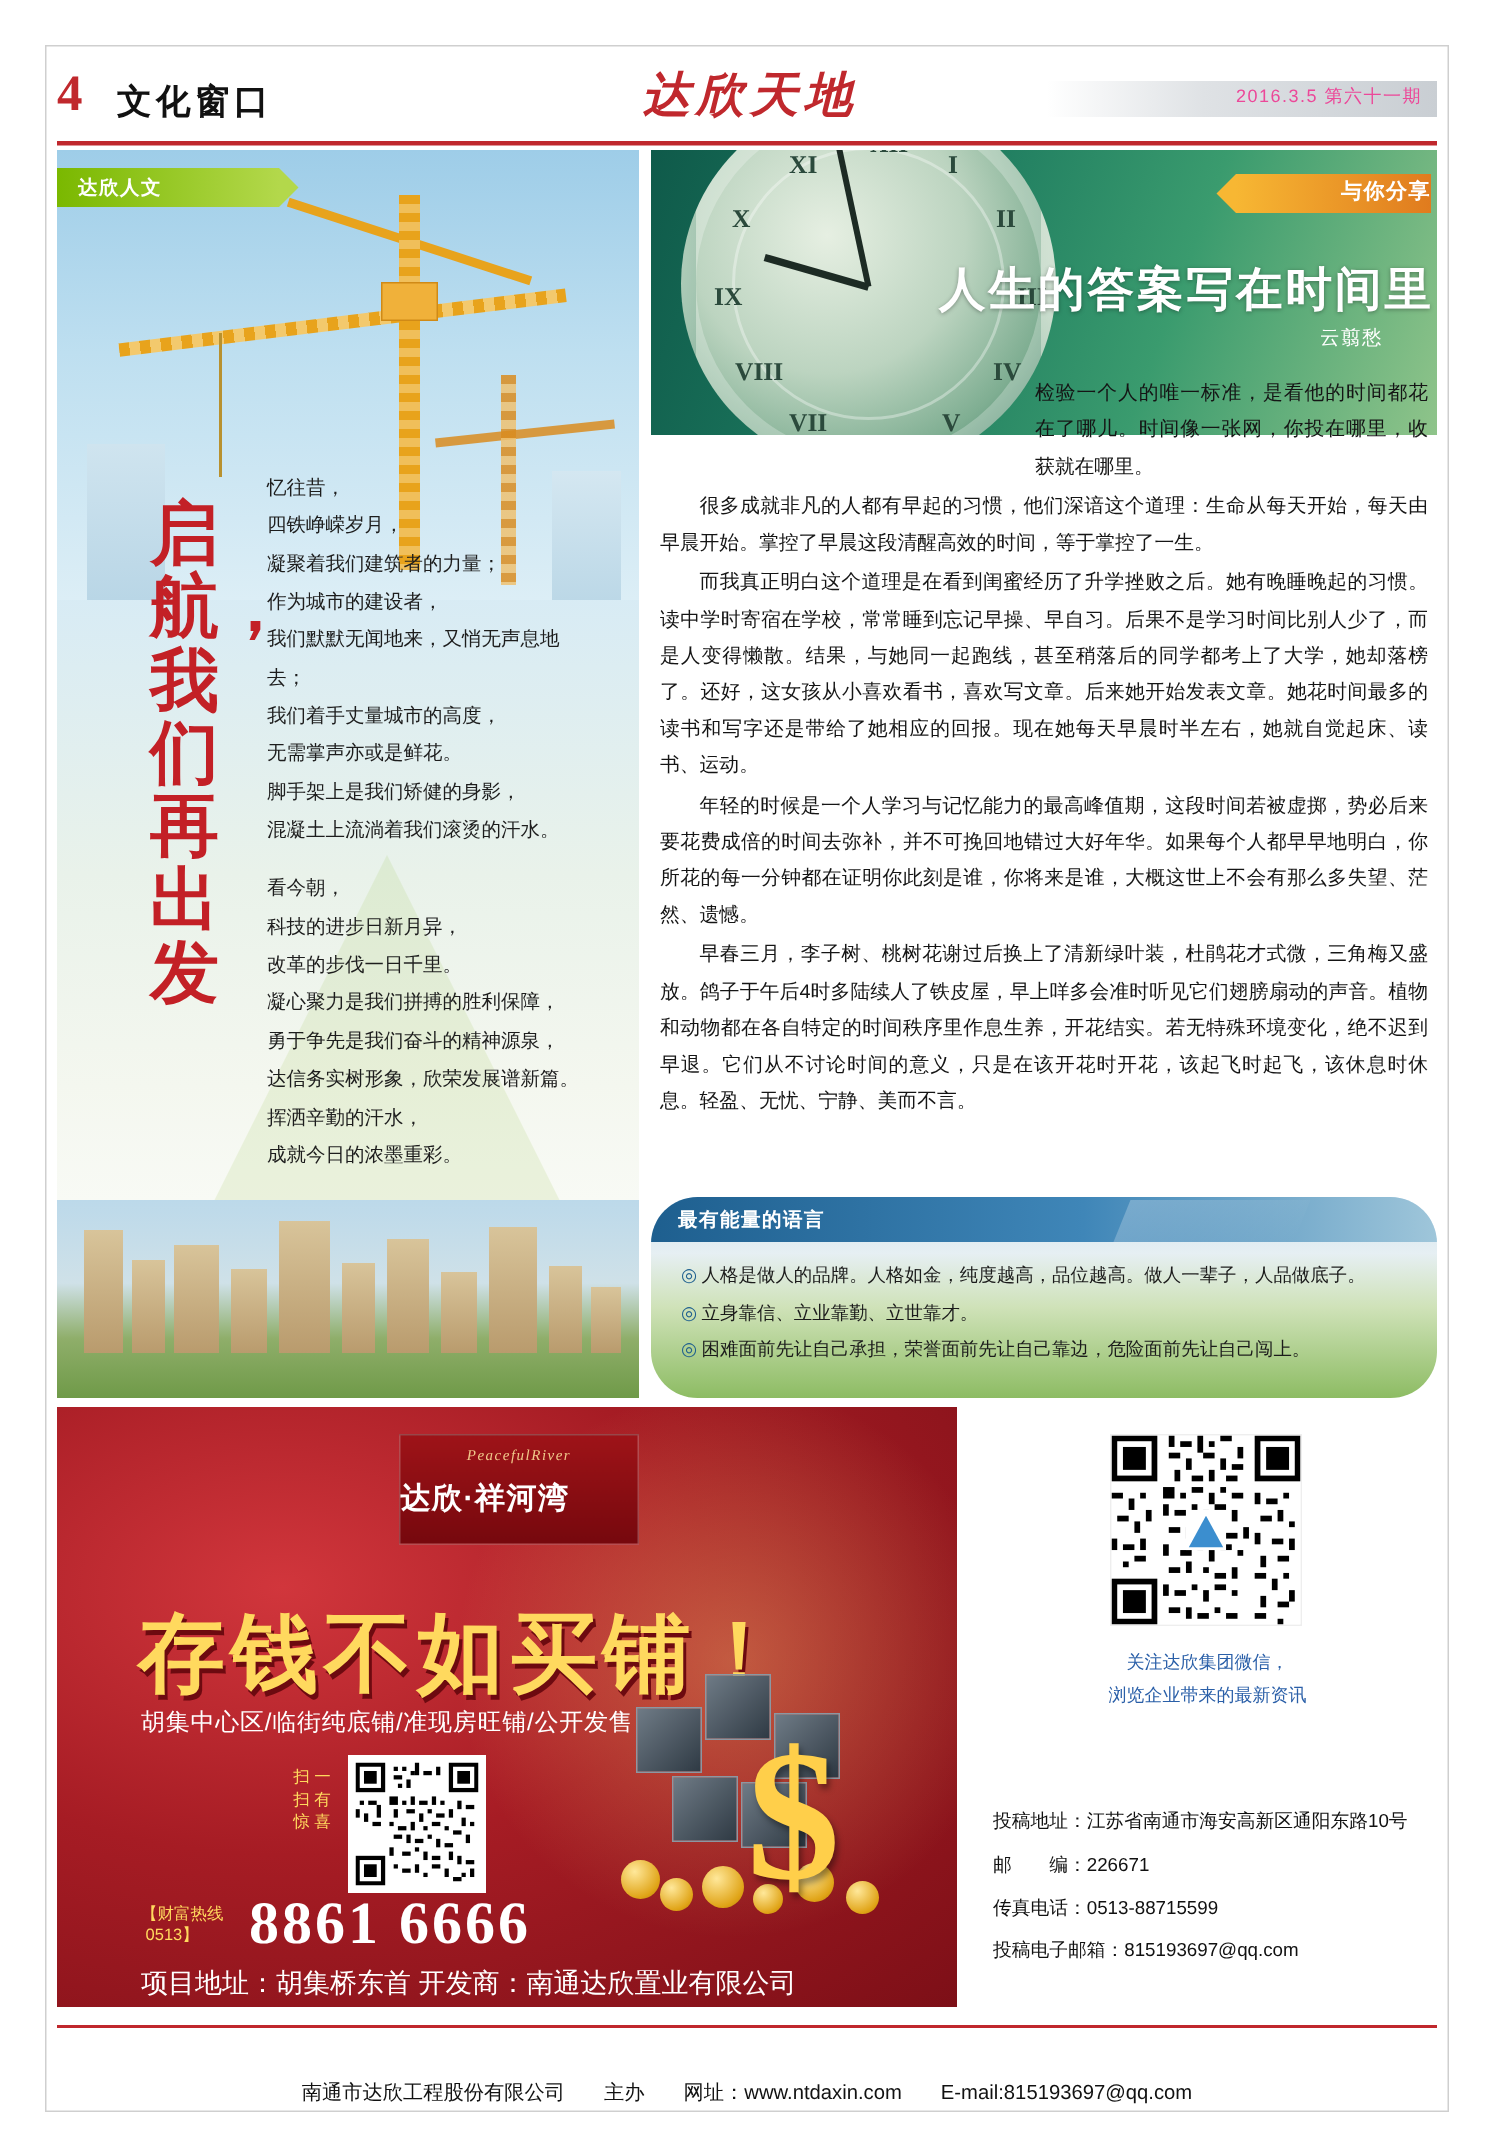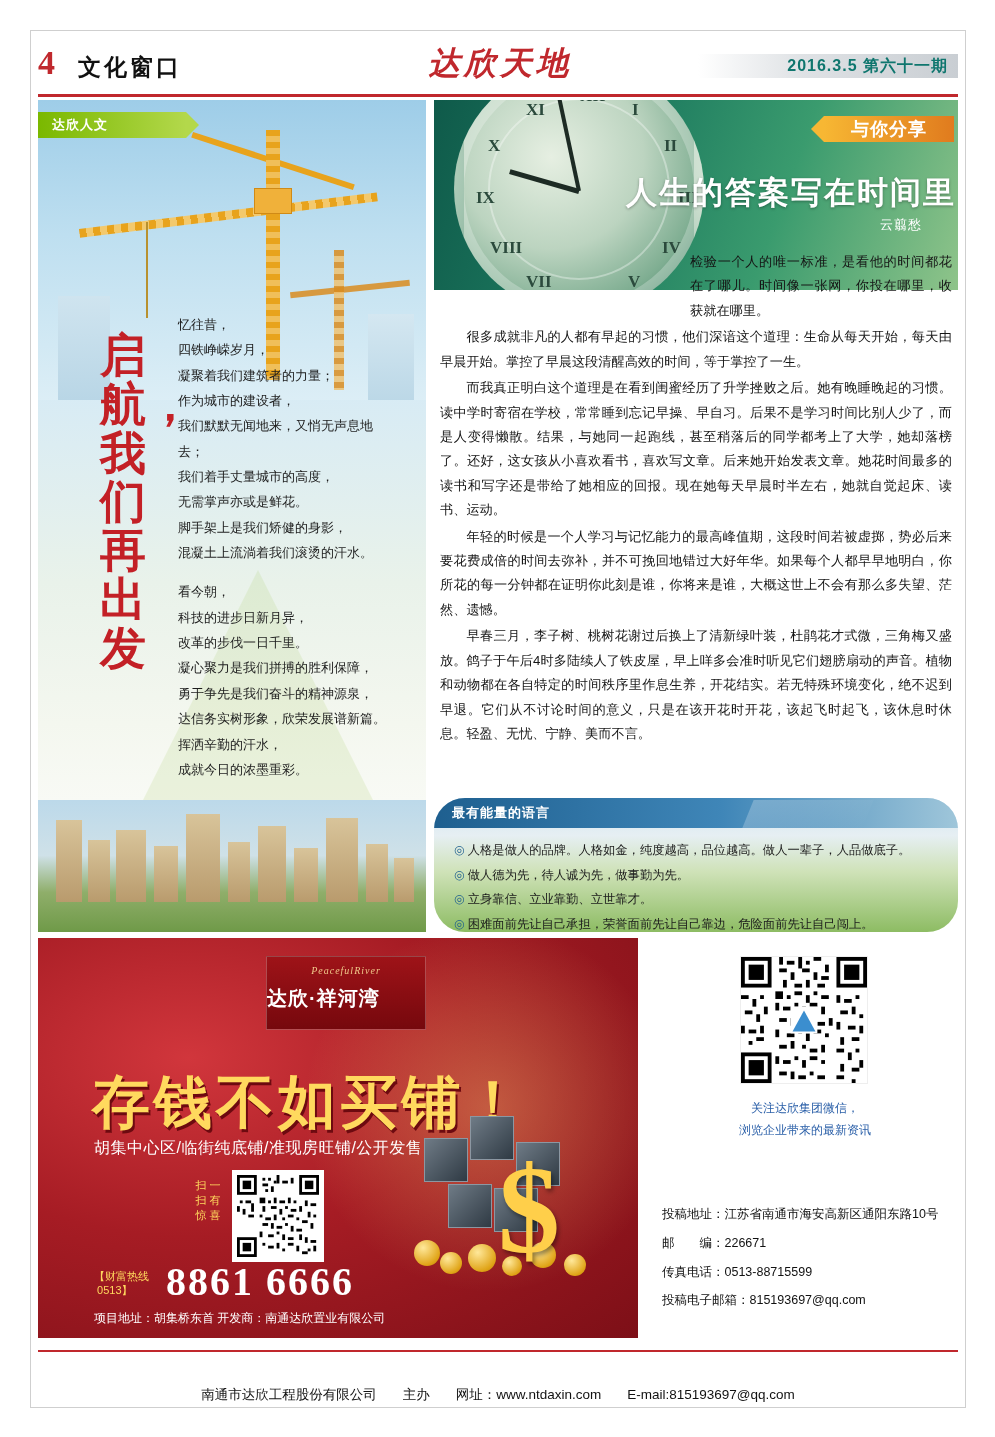--- a/index.html
+++ b/index.html
@@ -40,21 +40,21 @@
     letter-spacing: 4px;
     font-style: italic;
   }
   .issue-bar {
     position: absolute; right: 0; top: 4px;
     width: 260px; height: 24px;
     background: linear-gradient(to right, #ffffff, #dfe2e5 40%, #c9ced3);
   }
   .issue-text {
     position: absolute; right: 10px; top: 6px;
-    font-size: 16px; color: #0f766e; letter-spacing: 1px; font-weight: bold;
+    font-size: 12px; color: #ec4899; letter-spacing: 1px;
   }
   .rule {
     position: absolute; left: 38px; top: 94px; width: 920px; height: 3px;
     background: #c0282d;
   }
 
   
   .left-col {
     position: absolute; left: 38px; top: 100px; width: 388px; height: 832px;
     background: linear-gradient(to bottom, #bcdcef 0%, #d7ebf5 35%, #e9f2ea 58%, #f4f7ef 75%, #ffffff 100%);
@@ -210,22 +210,22 @@
     text-shadow: 0 1px 3px rgba(0,0,0,.35);
   }
   .article-author {
     position: absolute; right: 36px; top: 116px;
     font-size: 13px; color: #ffffff; letter-spacing: 1px;
   }
   .tag-right {
     position: absolute; right: 4px; top: 16px;
     width: 130px; height: 26px;
     background: linear-gradient(to right, #f7b733, #e07b1e);
-    color: #fff; font-size: 18px; font-weight: bold;
-    line-height: 26px; text-align: center;
+    color: #fff; font-size: 14px; font-weight: bold;
+    line-height: 26px; text-align: right;
     letter-spacing: 1px;
     font-family: Liberation Serif, serif;
   }
   .tag-right:before {
     content:""; position:absolute; left:-13px; top:0;
     border-right: 13px solid #f7b733;
     border-top: 13px solid transparent;
     border-bottom: 13px solid transparent;
   }
 
@@ -310,21 +310,21 @@
     position: absolute; left: 56px; top: 332px;
     font-size: 11px; color: #ffd95e; line-height: 1.25;
   }
   .ad-hotline {
     position: absolute; left: 128px; top: 320px;
     font-size: 40px; font-weight: bold; color: #ffffff;
     font-family: "Liberation Serif", serif; letter-spacing: 2px;
   }
   .ad-addr {
     position: absolute; left: 56px; top: 372px;
-    font-size: 12px; color: #ffffff;
+    font-size: 18px; color: #ffffff;
   }
   .coin-pile {
     position: absolute; right: 14px; bottom: 46px; width: 210px; height: 180px;
   }
   .dollar {
     position: absolute; right: 78px; bottom: 56px;
     font-size: 124px; color: #ffcf4a; font-weight: bold;
     font-family: "Liberation Serif", serif;
     text-shadow: 2px 3px 4px rgba(0,0,0,.4);
   }
@@ -485,21 +485,20 @@
       <p>早春三月，李子树、桃树花谢过后换上了清新绿叶装，杜鹃花才式微，三角梅又盛放。鸽子于午后4时多陆续人了铁皮屋，早上咩多会准时听见它们翅膀扇动的声音。植物和动物都在各自特定的时间秩序里作息生养，开花结实。若无特殊环境变化，绝不迟到早退。它们从不讨论时间的意义，只是在该开花时开花，该起飞时起飞，该休息时休息。轻盈、无忧、宁静、美而不言。</p>
 
     </div>
   </div>
 
   <div class="quote-box">
     <div class="quote-head">最有能量的语言</div>
     <div class="quote-arrows"></div>
     <div class="quote-list">
       <div><span class="q-mark">◎</span><span>人格是做人的品牌。人格如金，纯度越高，品位越高。做人一辈子，人品做底子。</span></div>
-      <div><span class="q-mark">◎</span><span>做人德为先，待人诚为先，做事勤为先。</span></div>
       <div><span class="q-mark">◎</span><span>立身靠信、立业靠勤、立世靠才。</span></div>
       <div><span class="q-mark">◎</span><span>困难面前先让自己承担，荣誉面前先让自己靠边，危险面前先让自己闯上。</span></div>
     </div>
   </div>
 
   <div class="ad">
     <div class="ad-rays"></div>
     <div class="ad-logo">
       <div class="ad-logo-en">PeacefulRiver</div>
       <div class="ad-logo-cn">达欣·祥河湾</div>

